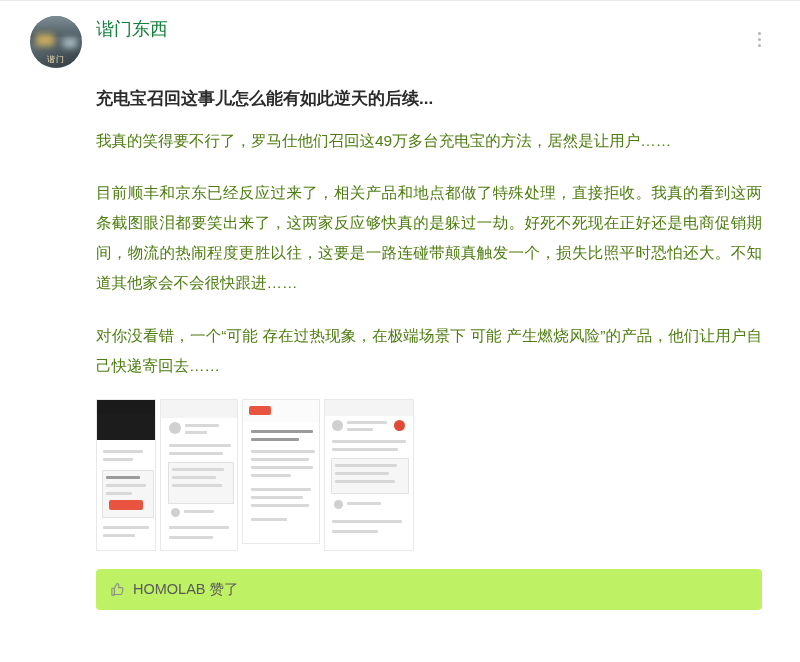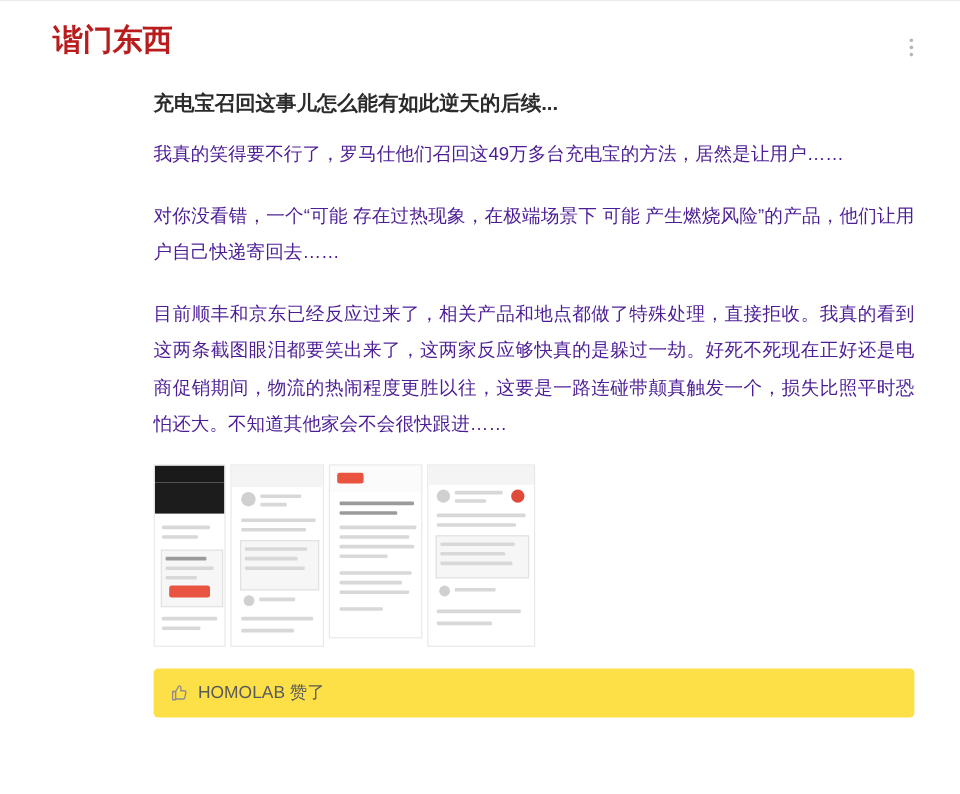--- a/index.html
+++ b/index.html
@@ -74,23 +74,23 @@
     color: #f3e2b0;
     letter-spacing: 1px;
     line-height: 1;
   }
   .head-meta {
     margin-left: 14px;
     padding-top: 2px;
     flex: 1 1 auto;
   }
   .nickname {
-    font-size: 25px;
-    font-weight: bold;
-    color: #b91c1c;
+    font-size: 18px;
+    font-weight: normal;
+    color: #15803d;
     line-height: 1.3;
   }
   .timestamp {
     margin-top: 7px;
     font-size: 14px;
     color: #9a9a9a;
     line-height: 1.2;
   }
   .more-btn {
     flex: 0 0 auto;
@@ -106,35 +106,35 @@
   }
   .more-btn i {
     display: block;
     width: 3px;
     height: 3px;
     border-radius: 50%;
     background: #b5b5b5;
   }
   
   .content {
-    margin-left: 98px;
+    margin-left: 66px;
     padding-right: 8px;
   }
   .post-title {
     margin-top: 18px;
     font-size: 17px;
     font-weight: bold;
     color: #2b2b2b;
     line-height: 1.5;
   }
   .para {
     margin-top: 14px;
     font-size: 15.5px;
     line-height: 1.95;
-    color: #4c1d95;
+    color: #4d7c0f;
     text-align: justify;
   }
   .para.tight { margin-top: 22px; }
   
   .thumbs {
     margin-top: 18px;
     display: flex;
     gap: 4px;
     align-items: flex-start;
   }
@@ -178,21 +178,21 @@
     background: #e04a38;
   }
   .ph-box {
     position: absolute;
     background: #f6f6f6;
     border: 1px solid #e2e2e2;
   }
   
   .likebar {
     margin-top: 18px;
-    background: #fde047;
+    background: #bef264;
     border-radius: 4px;
     display: flex;
     align-items: center;
     gap: 8px;
     padding: 11px 14px;
     font-size: 14.5px;
     color: #5a5a5a;
     width: 100%;
     box-sizing: border-box;
     text-align: right;
@@ -200,36 +200,42 @@
   .likebar .thumbup { color: #8c8c8c; font-size: 15px; line-height: 1; }
   svg { display: block; }
 </style>
 </head>
 <body>
 
 <div class="post">
   <div class="topline"></div>
 
   <div class="header">
+    <div class="avatar">
+      <div class="av-top"></div>
+      <div class="av-glow"></div>
+      <div class="av-glow2"></div>
+      <div class="av-text">谐门</div>
+    </div>
     <div class="head-meta">
       <div class="nickname">谐门东西</div>
     </div>
     <div class="more-btn">
       <i></i>
       <i></i>
       <i></i>
     </div>
   </div>
 
   <div class="content">
     <div class="post-title">充电宝召回这事儿怎么能有如此逆天的后续...</div>
 
     <div class="para">我真的笑得要不行了，罗马仕他们召回这49万多台充电宝的方法，居然是让用户……</div>
+    <div class="para tight">目前顺丰和京东已经反应过来了，相关产品和地点都做了特殊处理，直接拒收。我真的看到这两条截图眼泪都要笑出来了，这两家反应够快真的是躲过一劫。好死不死现在正好还是电商促销期间，物流的热闹程度更胜以往，这要是一路连碰带颠真触发一个，损失比照平时恐怕还大。不知道其他家会不会很快跟进……</div>
     <div class="para tight">对你没看错，一个“可能 存在过热现象，在极端场景下 可能 产生燃烧风险”的产品，他们让用户自己快递寄回去……</div>
-    <div class="para tight">目前顺丰和京东已经反应过来了，相关产品和地点都做了特殊处理，直接拒收。我真的看到这两条截图眼泪都要笑出来了，这两家反应够快真的是躲过一劫。好死不死现在正好还是电商促销期间，物流的热闹程度更胜以往，这要是一路连碰带颠真触发一个，损失比照平时恐怕还大。不知道其他家会不会很快跟进……</div>
 
     <div class="thumbs">
 
       <div class="thumb t1">
         <div class="ph-bar ph-dark" style="top:0;height:14px;"></div>
         <div class="ph-bar" style="top:14px;height:26px;background:#1c1c1c;"></div>
         <div class="ph-line" style="left:6px;top:50px;width:40px;"></div>
         <div class="ph-line" style="left:6px;top:58px;width:30px;"></div>
         <div class="ph-box" style="left:5px;top:70px;width:50px;height:46px;"></div>
         <div class="ph-line dk" style="left:9px;top:76px;width:34px;"></div>

